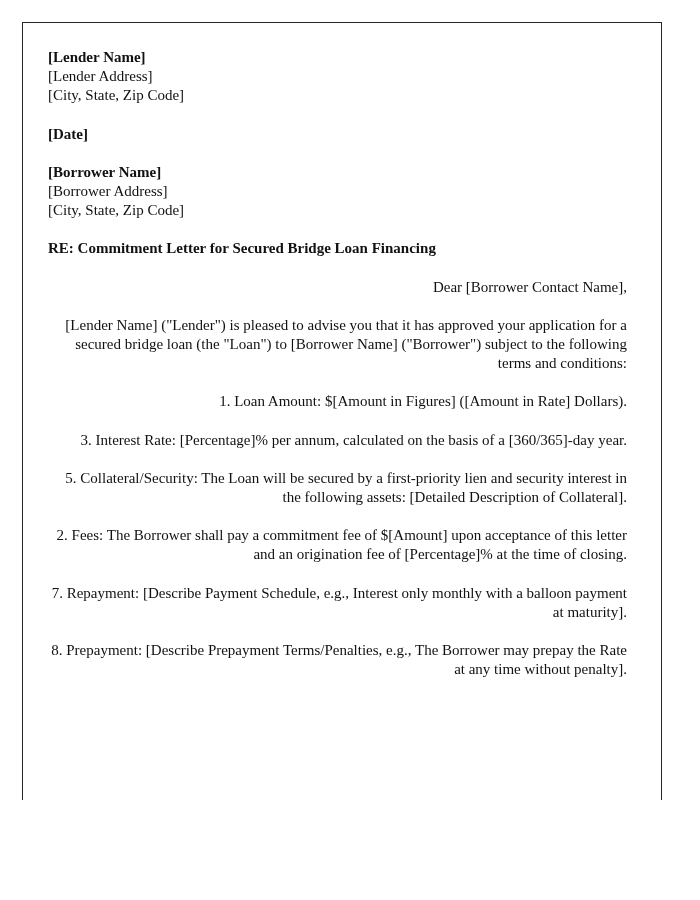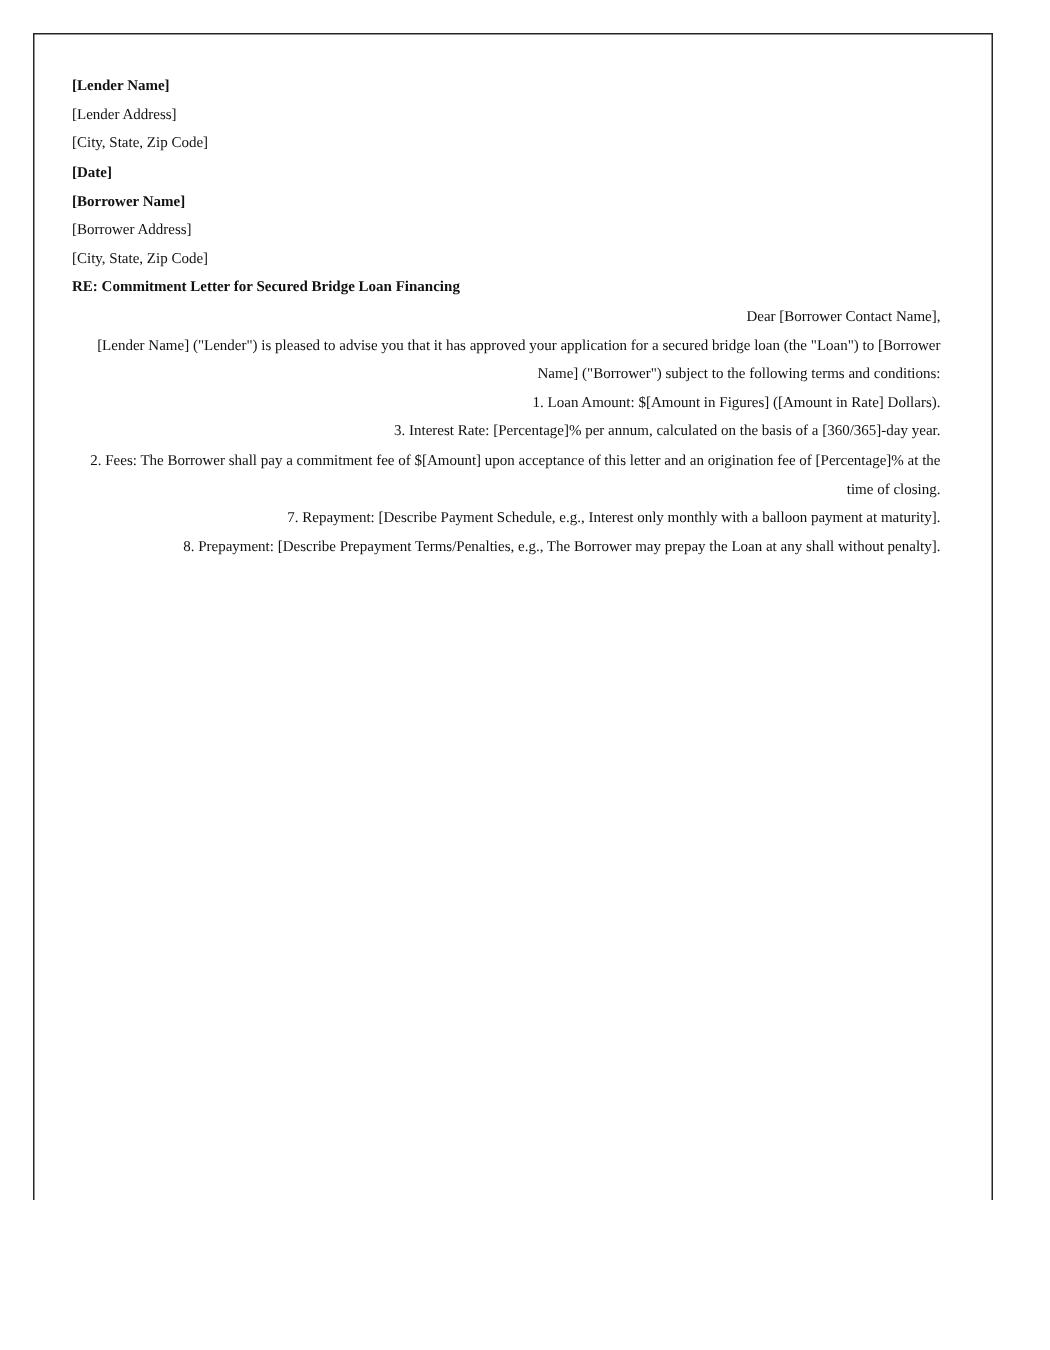--- a/index.html
+++ b/index.html
@@ -28,30 +28,31 @@
     border-bottom: none;
     background: #ffffff;
     overflow: hidden;
   }
 
   .page-body {
     position: absolute;
     left: 25px;            
     top: 25px;             
     width: 579px;          
-    font-size: 10px;
+    font-size: 15px;
     line-height: 19.2px;
     color: #111111;
   }
 
   
   .block {
     margin: 0;
   }
   .block + .block {
+    margin-top: 19px;      
   }
 
   
   .addr-line {
     display: block;
     white-space: nowrap;
   }
 
   .bold {
     font-weight: bold;
@@ -102,27 +103,30 @@
     <div class="block term">
       <p><span class="term-label">1. Loan Amount:</span><span> $[Amount in Figures] ([Amount in Rate] Dollars).</span></p>
     </div>
 
 
     <div class="block term">
       <p><span class="term-label">3. Interest Rate:</span><span> [Percentage]% per annum, calculated on the basis of a [360/365]-day year.</span></p>
     </div>
 
 
+    <div class="block term">
+      <p><span class="term-label">5. Collateral/Security:</span><span> The Loan will be secured by a first-priority lien and security interest in the following assets: [Detailed Description of Collateral].</span></p>
+    </div>
 
     <div class="block term">
       <p><span class="term-label">2. Fees:</span><span> The Borrower shall pay a commitment fee of $[Amount] upon acceptance of this letter and an origination fee of [Percentage]% at the time of closing.</span></p>
     </div>
 
     <div class="block term">
       <p><span class="term-label">7. Repayment:</span><span> [Describe Payment Schedule, e.g., Interest only monthly with a balloon payment at maturity].</span></p>
     </div>
 
     <div class="block term">
-      <p><span class="term-label">8. Prepayment:</span><span> [Describe Prepayment Terms/Penalties, e.g., The Borrower may prepay the Loan at any shall without penalty].</span></p>
+      <p><span class="term-label">8. Prepayment:</span><span> [Describe Prepayment Terms/Penalties, e.g., The Borrower may prepay the Rate at any time without penalty].</span></p>
     </div>
 
   </div>
 </div>
 
 </body></html>

